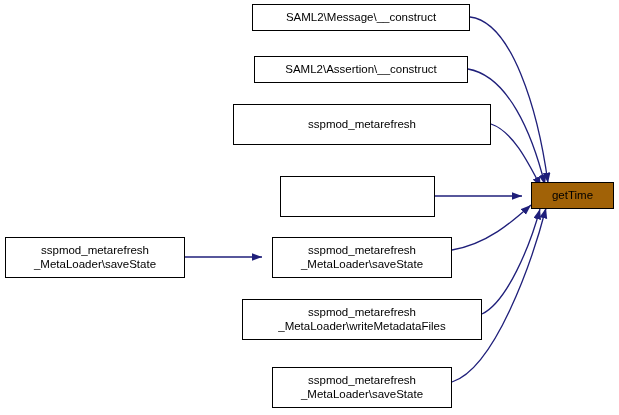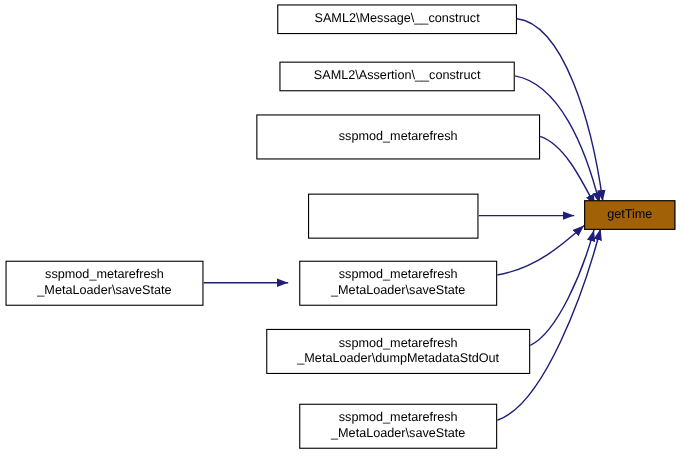--- a/index.html
+++ b/index.html
@@ -91,21 +91,21 @@
     <span class="line">_MetaLoader\saveState</span>
   </div>
 
   <div class="node" style="left:272px; top:237px; width:180px; height:41px;">
     <span class="line">sspmod_metarefresh</span>
     <span class="line">_MetaLoader\saveState</span>
   </div>
 
   <div class="node" style="left:242px; top:299px; width:240px; height:41px;">
     <span class="line">sspmod_metarefresh</span>
-    <span class="line">_MetaLoader\dumpMetadataStdOut</span>
+    <span class="line">_MetaLoader\writeMetadataFiles</span>
   </div>
 
   <div class="node" style="left:272px; top:367px; width:180px; height:41px;">
     <span class="line">sspmod_metarefresh</span>
     <span class="line">_MetaLoader\saveState</span>
   </div>
 
   <div class="node highlight" style="left:531px; top:182px; width:83px; height:27px;">
     <span class="line">getTime</span>
   </div>

